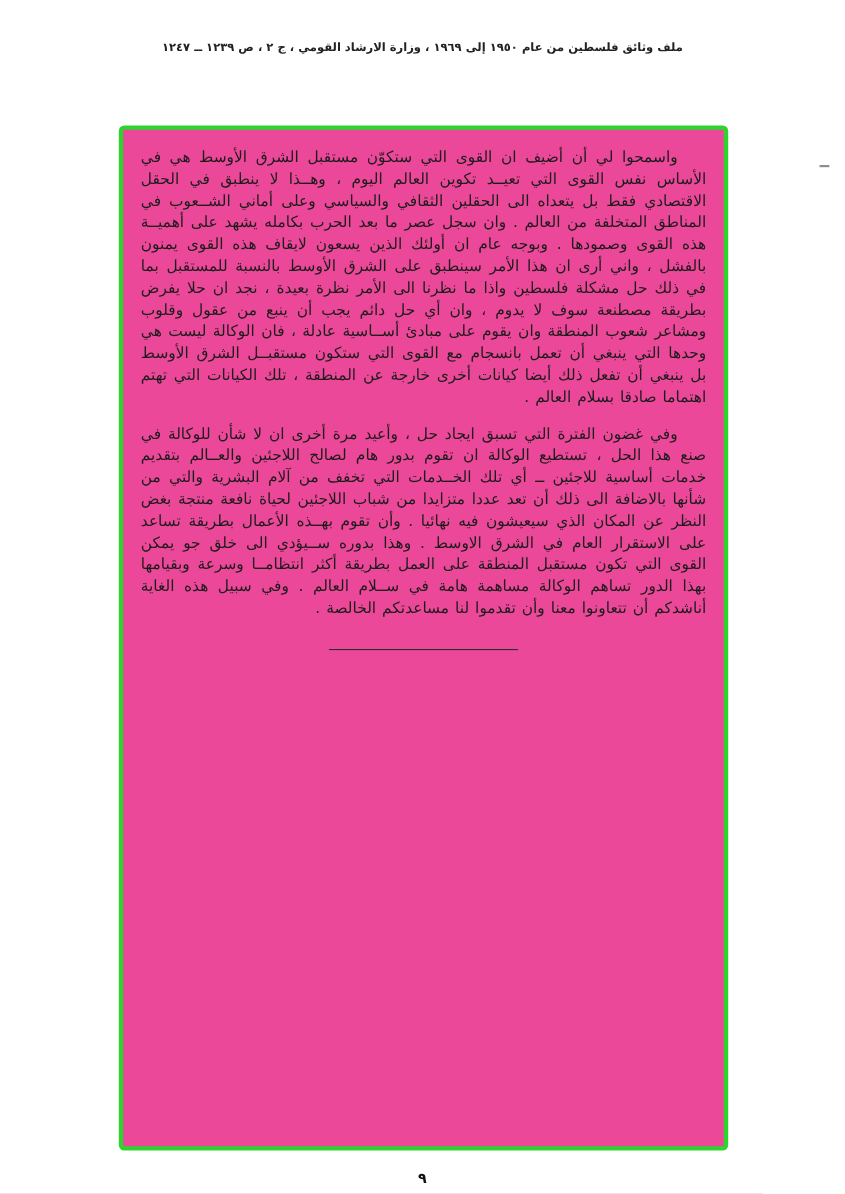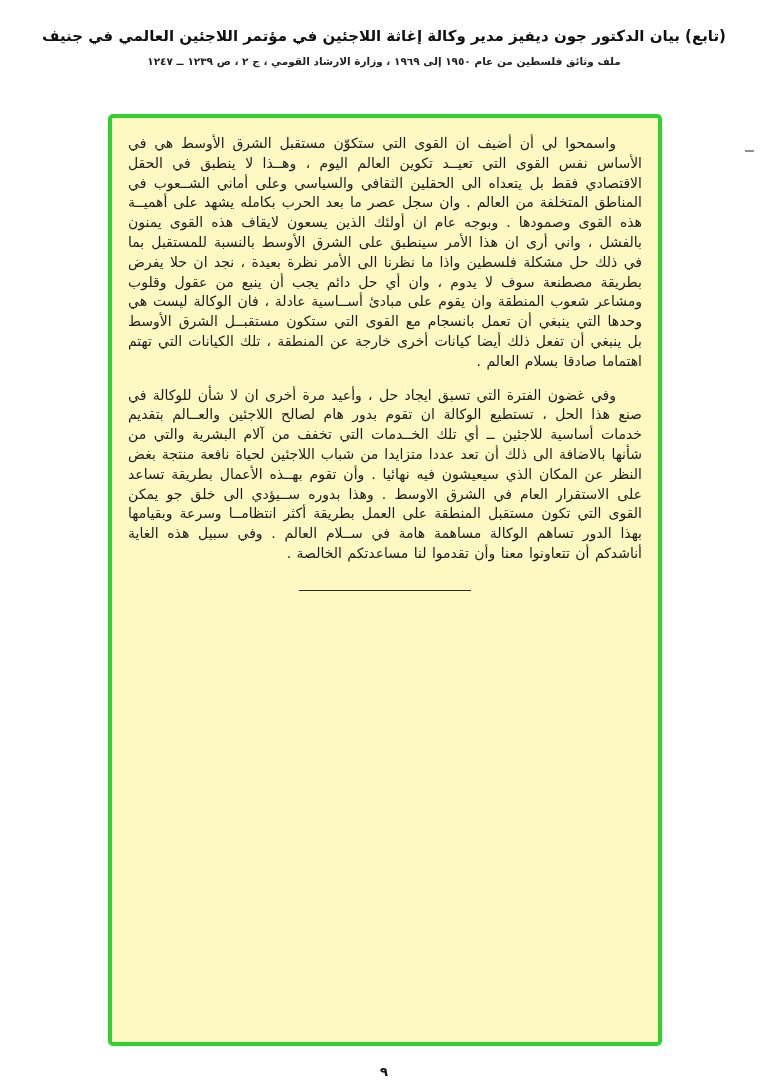--- a/index.html
+++ b/index.html
@@ -35,21 +35,21 @@
   }
   .content-frame {
     position: absolute;
     left: 108px;
     top: 114px;
     width: 554px;
     height: 932px;
     box-sizing: border-box;
     border: 4px solid #2ed32e;
     border-radius: 5px;
-    background: #fef9c3;
+    background: #ec4899;
     padding: 16px 16px 0 16px;
   }
   .body-paragraph {
     direction: rtl;
     text-align: justify;
     font-size: 14px;
     line-height: 19.8px;
     margin: 0 0 14px 0;
     text-indent: 26px;
     color: #1b1b1b;
@@ -80,21 +80,20 @@
     background: #444444;
     opacity: 0.6;
   }
 </style>
 </head>
 <body>
 
 <div class="page">
 
   <header class="doc-header">
-    <div class="doc-title">(تابع) بيان الدكتور جون ديفيز مدير وكالة إغاثة اللاجئين في مؤتمر اللاجئين العالمي في جنيف</div>
     <div class="doc-source">ملف وثائق فلسطين من عام ١٩٥٠ إلى ١٩٦٩ ، وزارة الارشاد القومي ، ج ٢ ، ص ١٢٣٩ ــ ١٢٤٧</div>
   </header>
 
   <div class="scan-artifact"></div>
 
   <div class="content-frame">
     <p class="body-paragraph">واسمحوا لي أن أضيف ان القوى التي ستكوّن مستقبل الشرق الأوسط هي في الأساس نفس القوى التي تعيــد تكوين العالم اليوم ، وهــذا لا ينطبق في الحقل الاقتصادي فقط بل يتعداه الى الحقلين الثقافي والسياسي وعلى أماني الشــعوب في المناطق المتخلفة من العالم . وان سجل عصر ما بعد الحرب بكامله يشهد على أهميــة هذه القوى وصمودها . وبوجه عام ان أولئك الذين يسعون لايقاف هذه القوى يمنون بالفشل ، واني أرى ان هذا الأمر سينطبق على الشرق الأوسط بالنسبة للمستقبل بما في ذلك حل مشكلة فلسطين واذا ما نظرنا الى الأمر نظرة بعيدة ، نجد ان حلا يفرض بطريقة مصطنعة سوف لا يدوم ، وان أي حل دائم يجب أن ينبع من عقول وقلوب ومشاعر شعوب المنطقة وان يقوم على مبادئ أســاسية عادلة ، فان الوكالة ليست هي وحدها التي ينبغي أن تعمل بانسجام مع القوى التي ستكون مستقبــل الشرق الأوسط بل ينبغي أن تفعل ذلك أيضا كيانات أخرى خارجة عن المنطقة ، تلك الكيانات التي تهتم اهتماما صادقا بسلام العالم .</p>
     <p class="body-paragraph">وفي غضون الفترة التي تسبق ايجاد حل ، وأعيد مرة أخرى ان لا شأن للوكالة في صنع هذا الحل ، تستطيع الوكالة ان تقوم بدور هام لصالح اللاجئين والعــالم بتقديم خدمات أساسية للاجئين ــ أي تلك الخــدمات التي تخفف من آلام البشرية والتي من شأنها بالاضافة الى ذلك أن تعد عددا متزايدا من شباب اللاجئين لحياة نافعة منتجة بغض النظر عن المكان الذي سيعيشون فيه نهائيا . وأن تقوم بهــذه الأعمال بطريقة تساعد على الاستقرار العام في الشرق الاوسط . وهذا بدوره ســيؤدي الى خلق جو يمكن القوى التي تكون مستقبل المنطقة على العمل بطريقة أكثر انتظامــا وسرعة وبقيامها بهذا الدور تساهم الوكالة مساهمة هامة في ســلام العالم . وفي سبيل هذه الغاية أناشدكم أن تتعاونوا معنا وأن تقدموا لنا مساعدتكم الخالصة .</p>
     <div class="section-divider"></div>
   </div>

